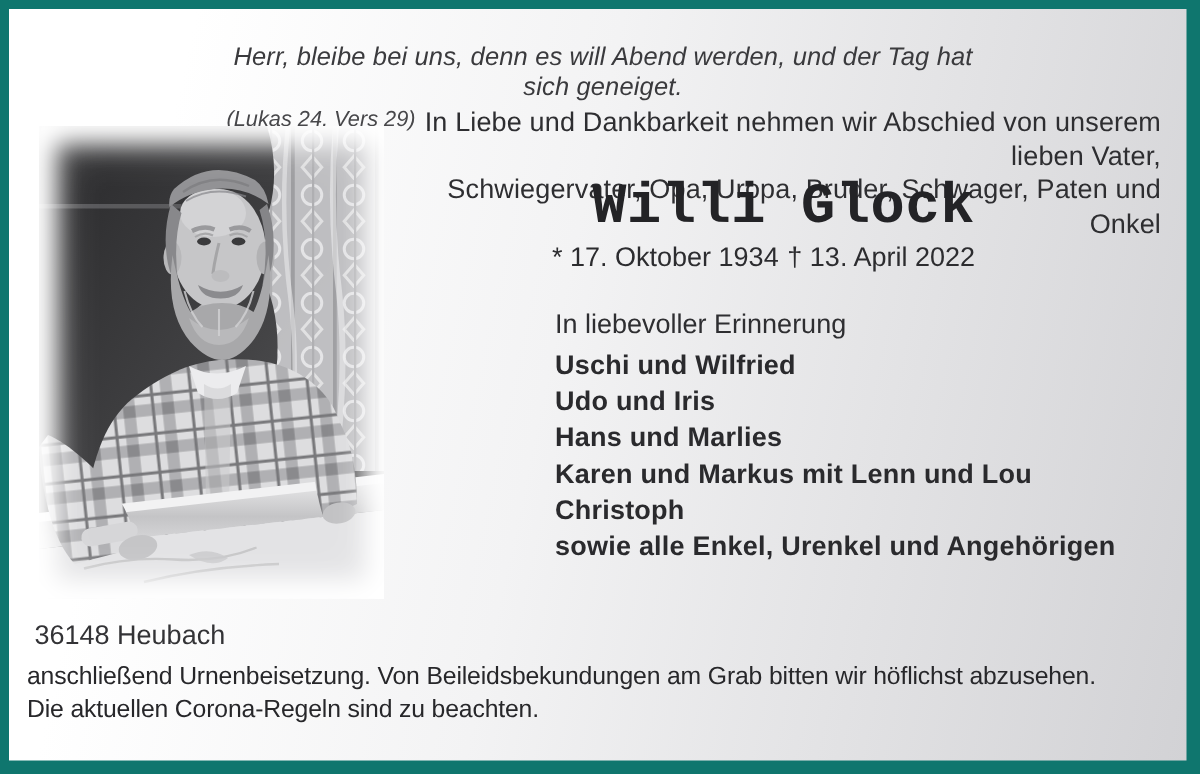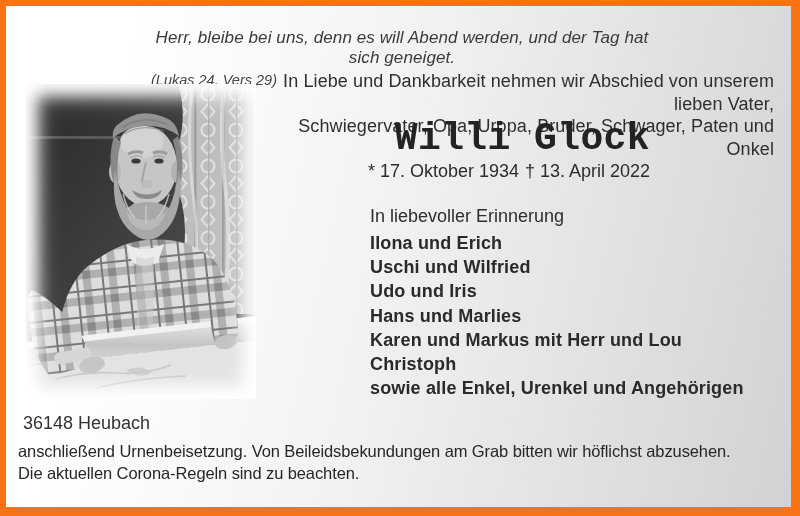--- a/index.html
+++ b/index.html
@@ -3,21 +3,21 @@
 <meta charset="utf-8">
 <style>
   html,body{margin:0;padding:0;}
   body{
     width:800px;height:516px;
     font-family:"Liberation Sans", sans-serif;
     background:#ffffff;
   }
   .page{
     position:relative;width:800px;height:516px;
-    background:#f97316;box-sizing:border-box;
+    background:#0f766e;box-sizing:border-box;
   }
   .inner{
     position:absolute;left:6px;top:6px;right:9px;bottom:9px;
     background:linear-gradient(102deg,#ffffff 14%,#f3f3f4 46%,#d2d2d5 100%);
     overflow:hidden;
   }
   .abs{position:absolute;}
   
   .quote-block{left:145px;top:22px;width:502px;color:#3a3a3d;}
   .quote-line{font-style:italic;font-size:17px;text-align:center;letter-spacing:.1px;}
@@ -157,25 +157,24 @@
       <h1 class="deceased-name">Willi Glock</h1>
       <div class="dates-row">
         <span>* 17. Oktober 1934</span>
         <span>† 13. April 2022</span>
       </div>
     </div>
 
     <div class="abs remembrance">In liebevoller Erinnerung</div>
 
     <div class="abs mourners">
-      <div class="mourner-line">Ilona und Erich</div>
       <div class="mourner-line">Uschi und Wilfried</div>
       <div class="mourner-line">Udo und Iris</div>
       <div class="mourner-line">Hans und Marlies</div>
-      <div class="mourner-line">Karen und Markus mit Herr und Lou</div>
+      <div class="mourner-line">Karen und Markus mit Lenn und Lou</div>
       <div class="mourner-line">Christoph</div>
       <div class="mourner-line">sowie alle Enkel, Urenkel und Angehörigen</div>
     </div>
 
     <div class="abs location">36148 Heubach</div>
 
     <div class="abs funeral">
       <div>anschließend Urnenbeisetzung. Von Beileidsbekundungen am Grab bitten wir höflichst abzusehen.</div>
       <div>Die aktuellen Corona-Regeln sind zu beachten.</div>
     </div>

